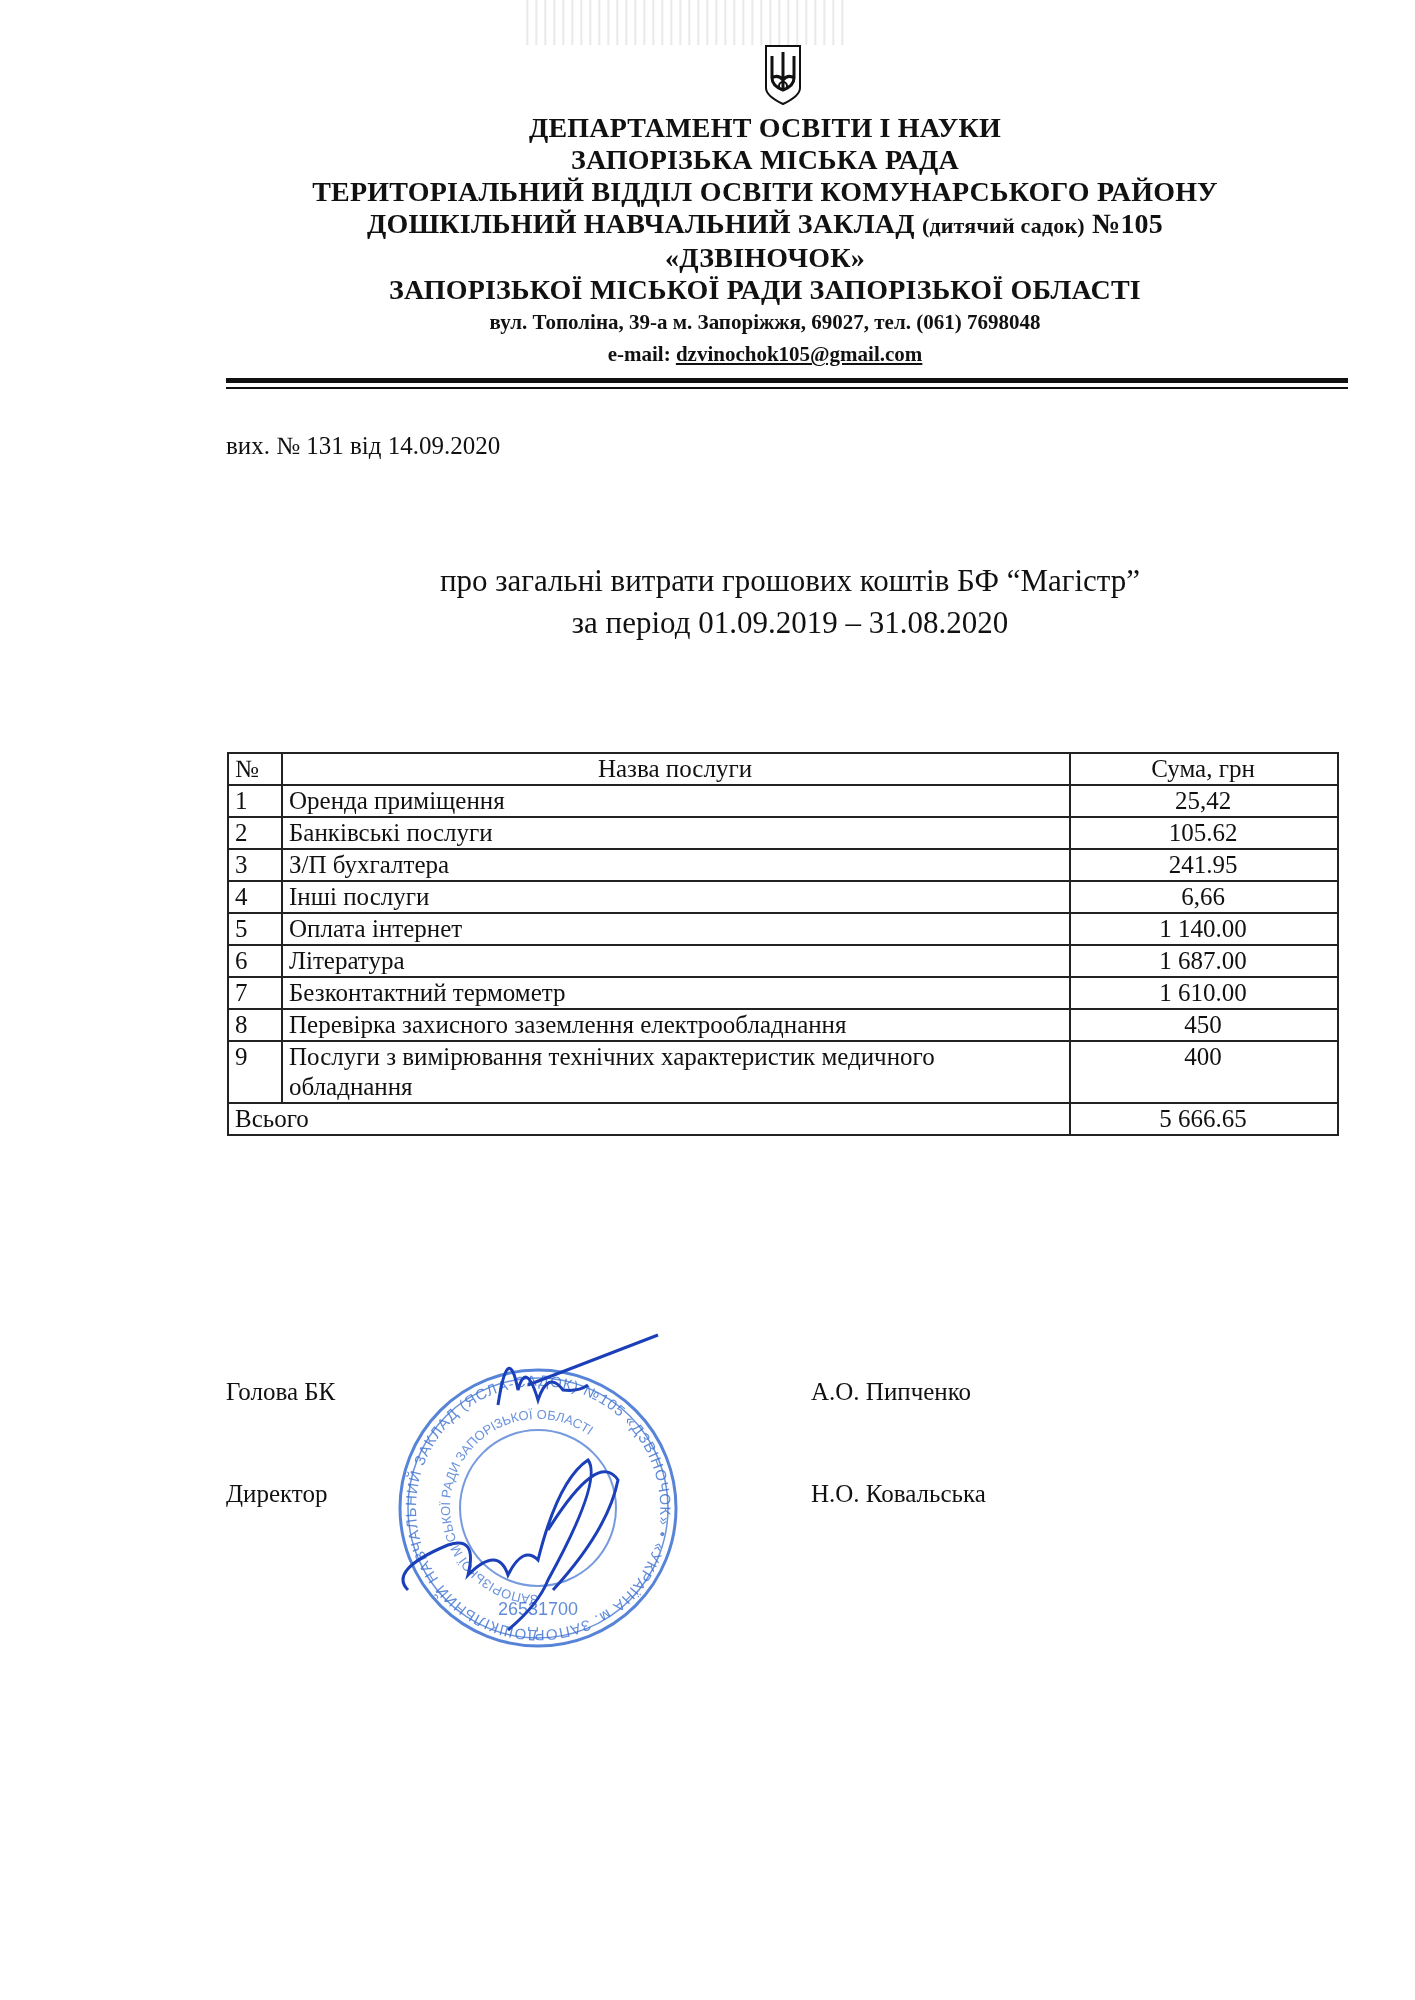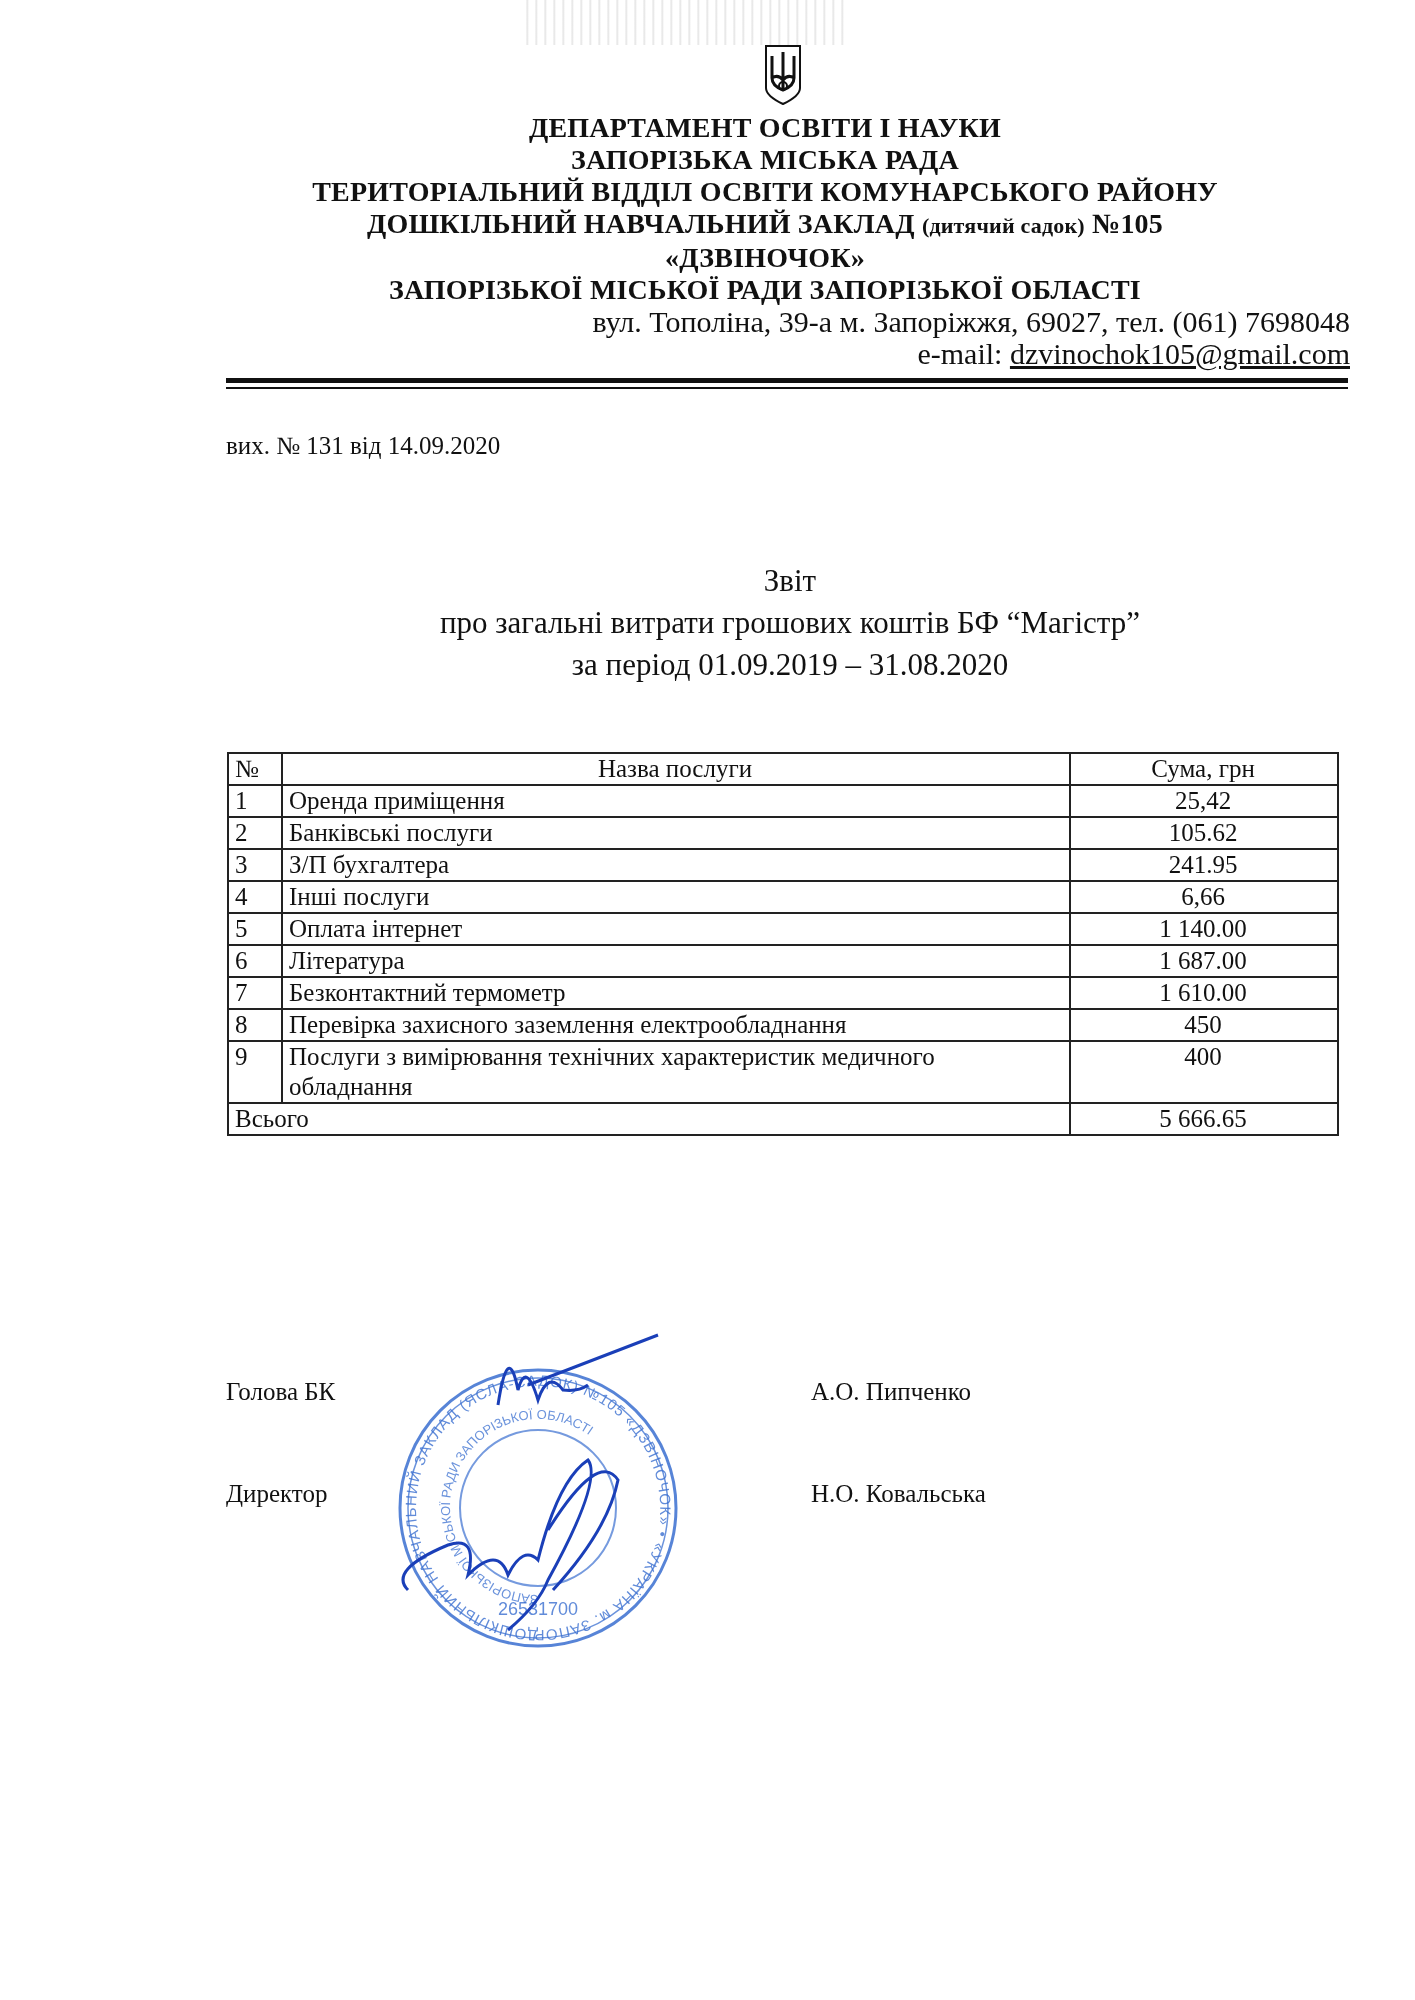--- a/index.html
+++ b/index.html
@@ -43,24 +43,23 @@
       font-size: 28px;
       line-height: 32px;
       letter-spacing: 0.2px;
     }
     .lh-small {
       font-size: 22px;
       font-weight: bold;
       margin-top: 23px;
     }
     .lh-addr {
-      font-size: 30px;
+      font-size: 21px;
       line-height: 32px;
-      font-weight: normal;
-      text-align: right;
+      font-weight: bold;
     }
     .lh-email a {
       color: #111;
       text-decoration: underline;
     }
     .rule-thick {
       position: absolute;
       left: 226px;
       top: 378px;
       width: 1122px;
@@ -161,21 +160,20 @@
     <span>e-mail: </span><a>dzvinochok105@gmail.com</a>
   </div>
 </div>
 
 <div class="rule-thick"></div>
 <div class="rule-thin"></div>
 
 <div class="outgoing">вих. № 131 від 14.09.2020</div>
 
 <div class="title-block">
-  <div>Звіт</div>
   <div>про загальні витрати грошових коштів БФ “Магістр”</div>
   <div>за період  01.09.2019 – 31.08.2020</div>
 </div>
 
 <table class="report">
   <thead>
     <tr>
       <th class="col-num">№</th>
       <th>Назва послуги</th>
       <th class="col-sum">Сума, грн</th>

